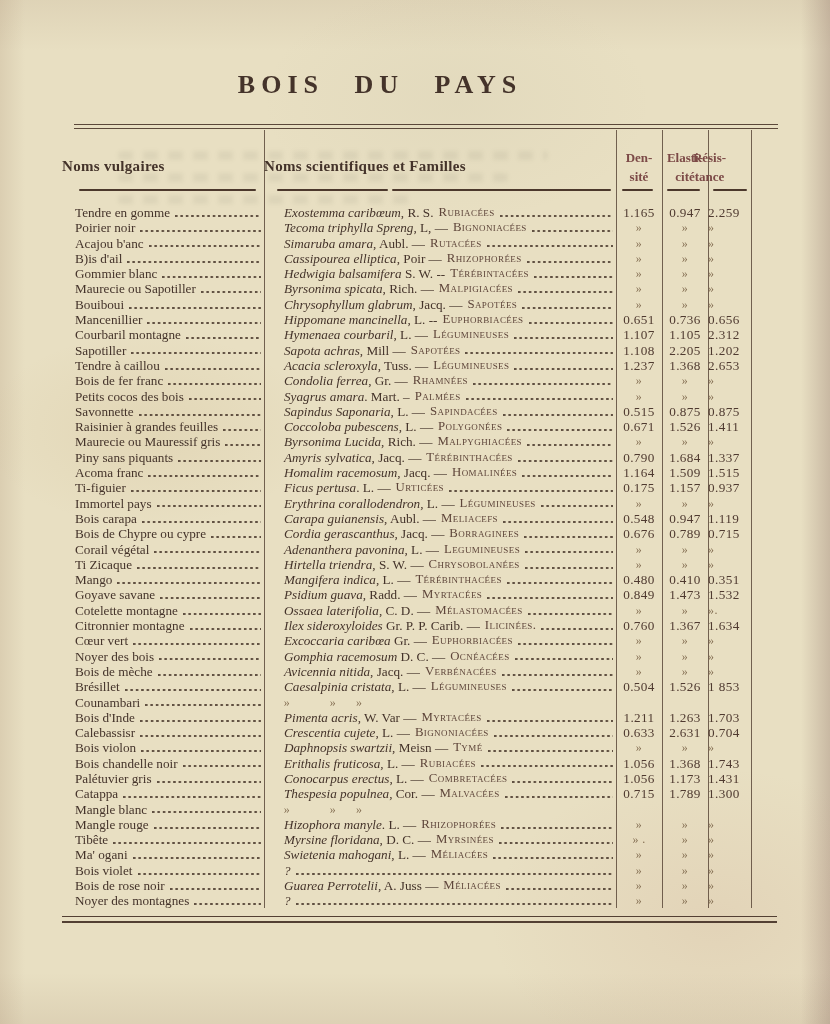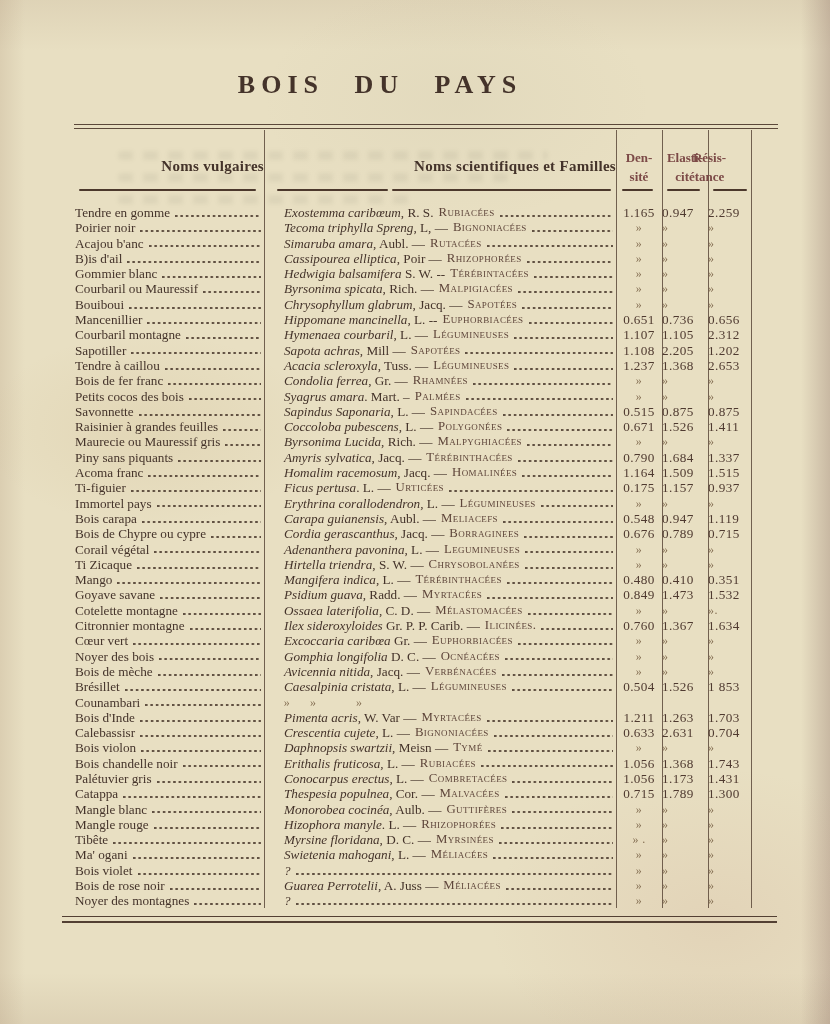--- a/index.html
+++ b/index.html
@@ -23,30 +23,30 @@
     color:var(--ink,#44332a);
   }
   
   .rule-double-top{left:74px; top:124px; width:704px; height:3px;
     border-top:1.4px solid var(--rule,#4c382c); border-bottom:1px solid var(--rule,#4c382c); opacity:.9;}
   .rule-double-bottom{left:62px; top:916px; width:715px; height:4px;
     border-top:1.2px solid var(--rule,#4c382c); border-bottom:2.2px solid var(--rule,#4c382c); opacity:.95;}
   .vline{width:1.2px; top:130px; height:778px; background:rgba(74,54,40,.75);}
   .hseg{height:2px; top:189px; background:var(--rule,#4c382c); border-radius:1px;}
   
-  .hdr-main{top:158px; text-align:right; font-weight:700; font-size:15px; color:var(--ink,#44332a); letter-spacing:.3px;}
+  .hdr-main{top:158px; text-align:left; font-weight:700; font-size:15px; color:var(--ink,#44332a); letter-spacing:.3px;}
   .hdr-small{top:148px; text-align:center; font-size:13px; line-height:19px; color:var(--accent,#7c4a47); font-weight:700;}
   
   .tbody{left:62px; top:205px; width:689px;}
   .row{display:flex; height:15.3px; line-height:15.3px; font-size:13.2px; white-space:nowrap;}
   .c{overflow:hidden;}
   .c1{width:202px; padding-left:13px; box-sizing:border-box; display:flex;}
   .c2{width:352px; padding-left:20px; box-sizing:border-box; display:flex;}
   .c3{width:46px; text-align:center;}
-  .c4{width:46px; }
+  .c4{width:46px; text-align:center;}
   .c5{width:43px; text-align:left;}
   .nm{flex:0 0 auto; color:var(--ink,#44332a);}
   .sci{flex:0 0 auto; font-style:italic;}
   .auth{flex:0 0 auto; white-space:pre;}
   .fam{flex:0 0 auto; font-variant:small-caps; letter-spacing:.4px; margin-left:5px; color:var(--ink-light,#5e453a); font-size:12.8px;}
   .dots{flex:1 1 auto; min-width:0; height:4px; align-self:flex-end; margin:0 3px 2.5px 5px;
     background-image:radial-gradient(circle at 1.3px 2px, rgba(62,44,33,.8) 1px, transparent 1.45px);
     background-size:5.4px 4px; background-repeat:repeat-x;}
   .val{color:#4f3a30; letter-spacing:.4px;}
   .val.miss{color:var(--missing,#846f53); font-size:12px;}
@@ -169,21 +169,21 @@
       <span class="fam">Térébintacées</span>
       <span class="dots"></span>
     </div>
     <div class="c c3 val miss">»</div>
     <div class="c c4 val miss">»</div>
     <div class="c c5 val miss">»</div>
   </div>
 
   <div class="row">
     <div class="c c1">
-      <span class="nm">Courbaril ou Mauressif</span>
+      <span class="nm">Maurecie ou Sapotiller</span>
       <span class="dots"></span>
     </div>
     <div class="c c2">
       <span class="sci">Byrsonima spicata</span>
       <span class="auth">, Rich. —</span>
       <span class="fam">Malpigiacées</span>
       <span class="dots"></span>
     </div>
     <div class="c c3 val miss">»</div>
     <div class="c c4 val miss">»</div>
@@ -557,21 +557,21 @@
     <div class="c c4 val miss">»</div>
     <div class="c c5 val miss">»</div>
   </div>
 
   <div class="row">
     <div class="c c1">
       <span class="nm">Noyer des bois</span>
       <span class="dots"></span>
     </div>
     <div class="c c2">
-      <span class="sci">Gomphia longifolia</span>
+      <span class="sci">Gomphia racemosum</span>
       <span class="auth"> D. C. —</span>
       <span class="fam">Ocnéacées</span>
       <span class="dots"></span>
     </div>
     <div class="c c3 val miss">»</div>
     <div class="c c4 val miss">»</div>
     <div class="c c5 val miss">»</div>
   </div>
 
   <div class="row">
@@ -710,26 +710,20 @@
     <div class="c c3 val">0.715</div>
     <div class="c c4 val">1.789</div>
     <div class="c c5 val">1.300</div>
   </div>
 
   <div class="row">
     <div class="c c1">
       <span class="nm">Mangle blanc</span>
       <span class="dots"></span>
     </div>
-    <div class="c c2">
-      <span class="sci">Monorobea cocinéa</span>
-      <span class="auth">, Aulb. —</span>
-      <span class="fam">Guttifères</span>
-      <span class="dots"></span>
-    </div>
     <div class="c c3 val miss">»</div>
     <div class="c c4 val miss">»</div>
     <div class="c c5 val miss">»</div>
   </div>
 
   <div class="row">
     <div class="c c1">
       <span class="nm">Mangle rouge</span>
       <span class="dots"></span>
     </div>

